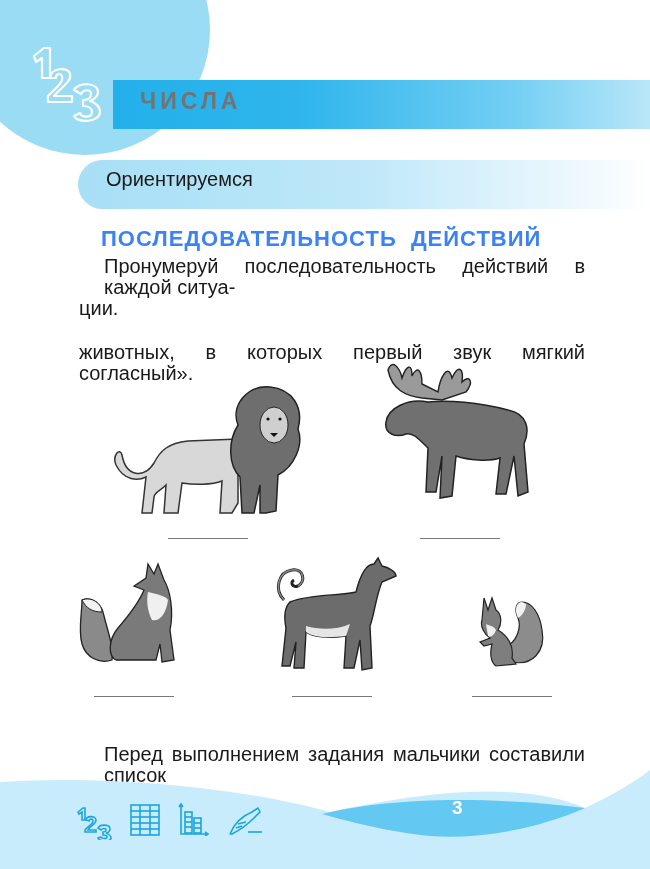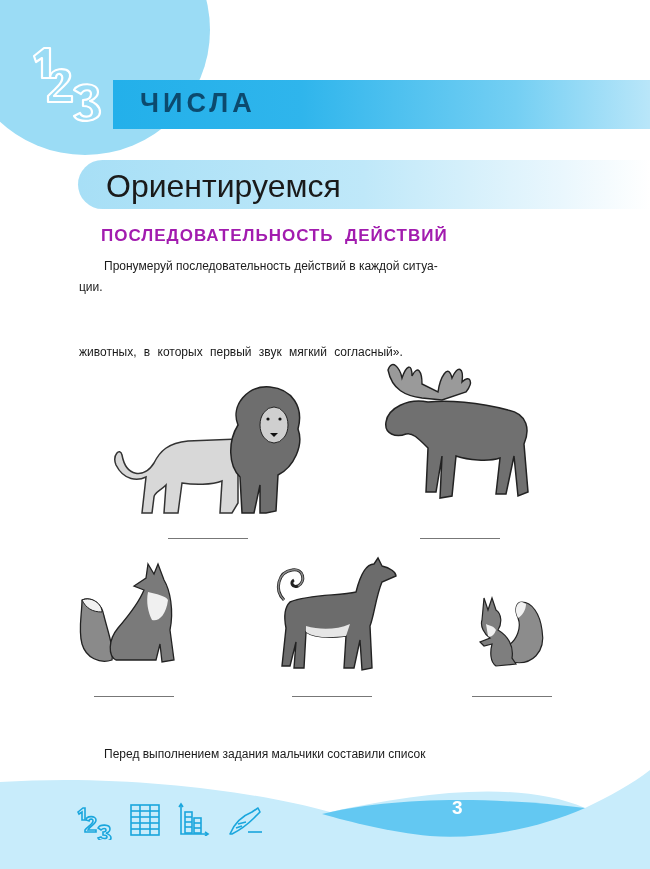--- a/index.html
+++ b/index.html
@@ -1,24 +1,24 @@
 <!DOCTYPE html>
 <html><head>
 <meta charset="utf-8">
 <style>
   html, body { margin:0; padding:0; }
   body { width:650px; height:869px; position:relative; overflow:hidden; background:#ffffff; font-family:"Liberation Sans", sans-serif; color:#1a1a1a; }
   .corner-circle { position:absolute; left:-40px; top:-95px; width:250px; height:250px; border-radius:50%; background:#9bdcf5; }
   .corner-digits { position:absolute; left:28px; top:44px; width:80px; height:80px; }
   .chapter-band { position:absolute; left:113px; top:80px; width:537px; height:49px; background:linear-gradient(90deg,#23b0ea 0%,#2fb5ec 35%,#74cff3 75%,#b9e6f9 100%); }
-  .chapter-title { position:absolute; left:140px; top:88px; font-weight:bold; font-size:27px; letter-spacing:4px; color:#0c4a6e; }
+  .chapter-title { position:absolute; left:140px; top:88px; font-weight:bold; font-size:23px; letter-spacing:4px; color:#737373; }
   .section-pill { position:absolute; left:78px; top:160px; width:572px; height:49px; border-radius:25px 0 0 25px; background:linear-gradient(90deg,#a7dff6 0%,#bfe8f9 50%,#eaf7fd 85%,#ffffff 100%); }
-  .section-title { position:absolute; left:106px; top:168px; font-size:32px; color:#1a1a1a; }
-  .subheading { position:absolute; left:101px; top:226px; font-weight:bold; font-size:17px; letter-spacing:1px; color:#a21caf; }
-  .para { position:absolute; left:79px; width:506px; font-size:12px; line-height:21px; text-align:justify; color:#1a1a1a; }
+  .section-title { position:absolute; left:106px; top:168px; font-size:20px; color:#1a1a1a; }
+  .subheading { position:absolute; left:101px; top:226px; font-weight:bold; font-size:22px; letter-spacing:1px; color:#3b82f6; }
+  .para { position:absolute; left:79px; width:506px; font-size:20px; line-height:21px; text-align:justify; color:#1a1a1a; }
   .para .line { display:block; }
   .word-spread { display:flex; justify-content:space-between; }
   .ans-line { position:absolute; height:1px; background:#777; }
   .animal { position:absolute; }
   .footer-wave { position:absolute; left:0; top:770px; width:650px; height:99px; }
   .footer-icon { position:absolute; }
   .page-num { position:absolute; left:452px; top:797px; font-weight:bold; font-size:19px; color:#ffffff; }
 </style>
 </head>
 <body>

